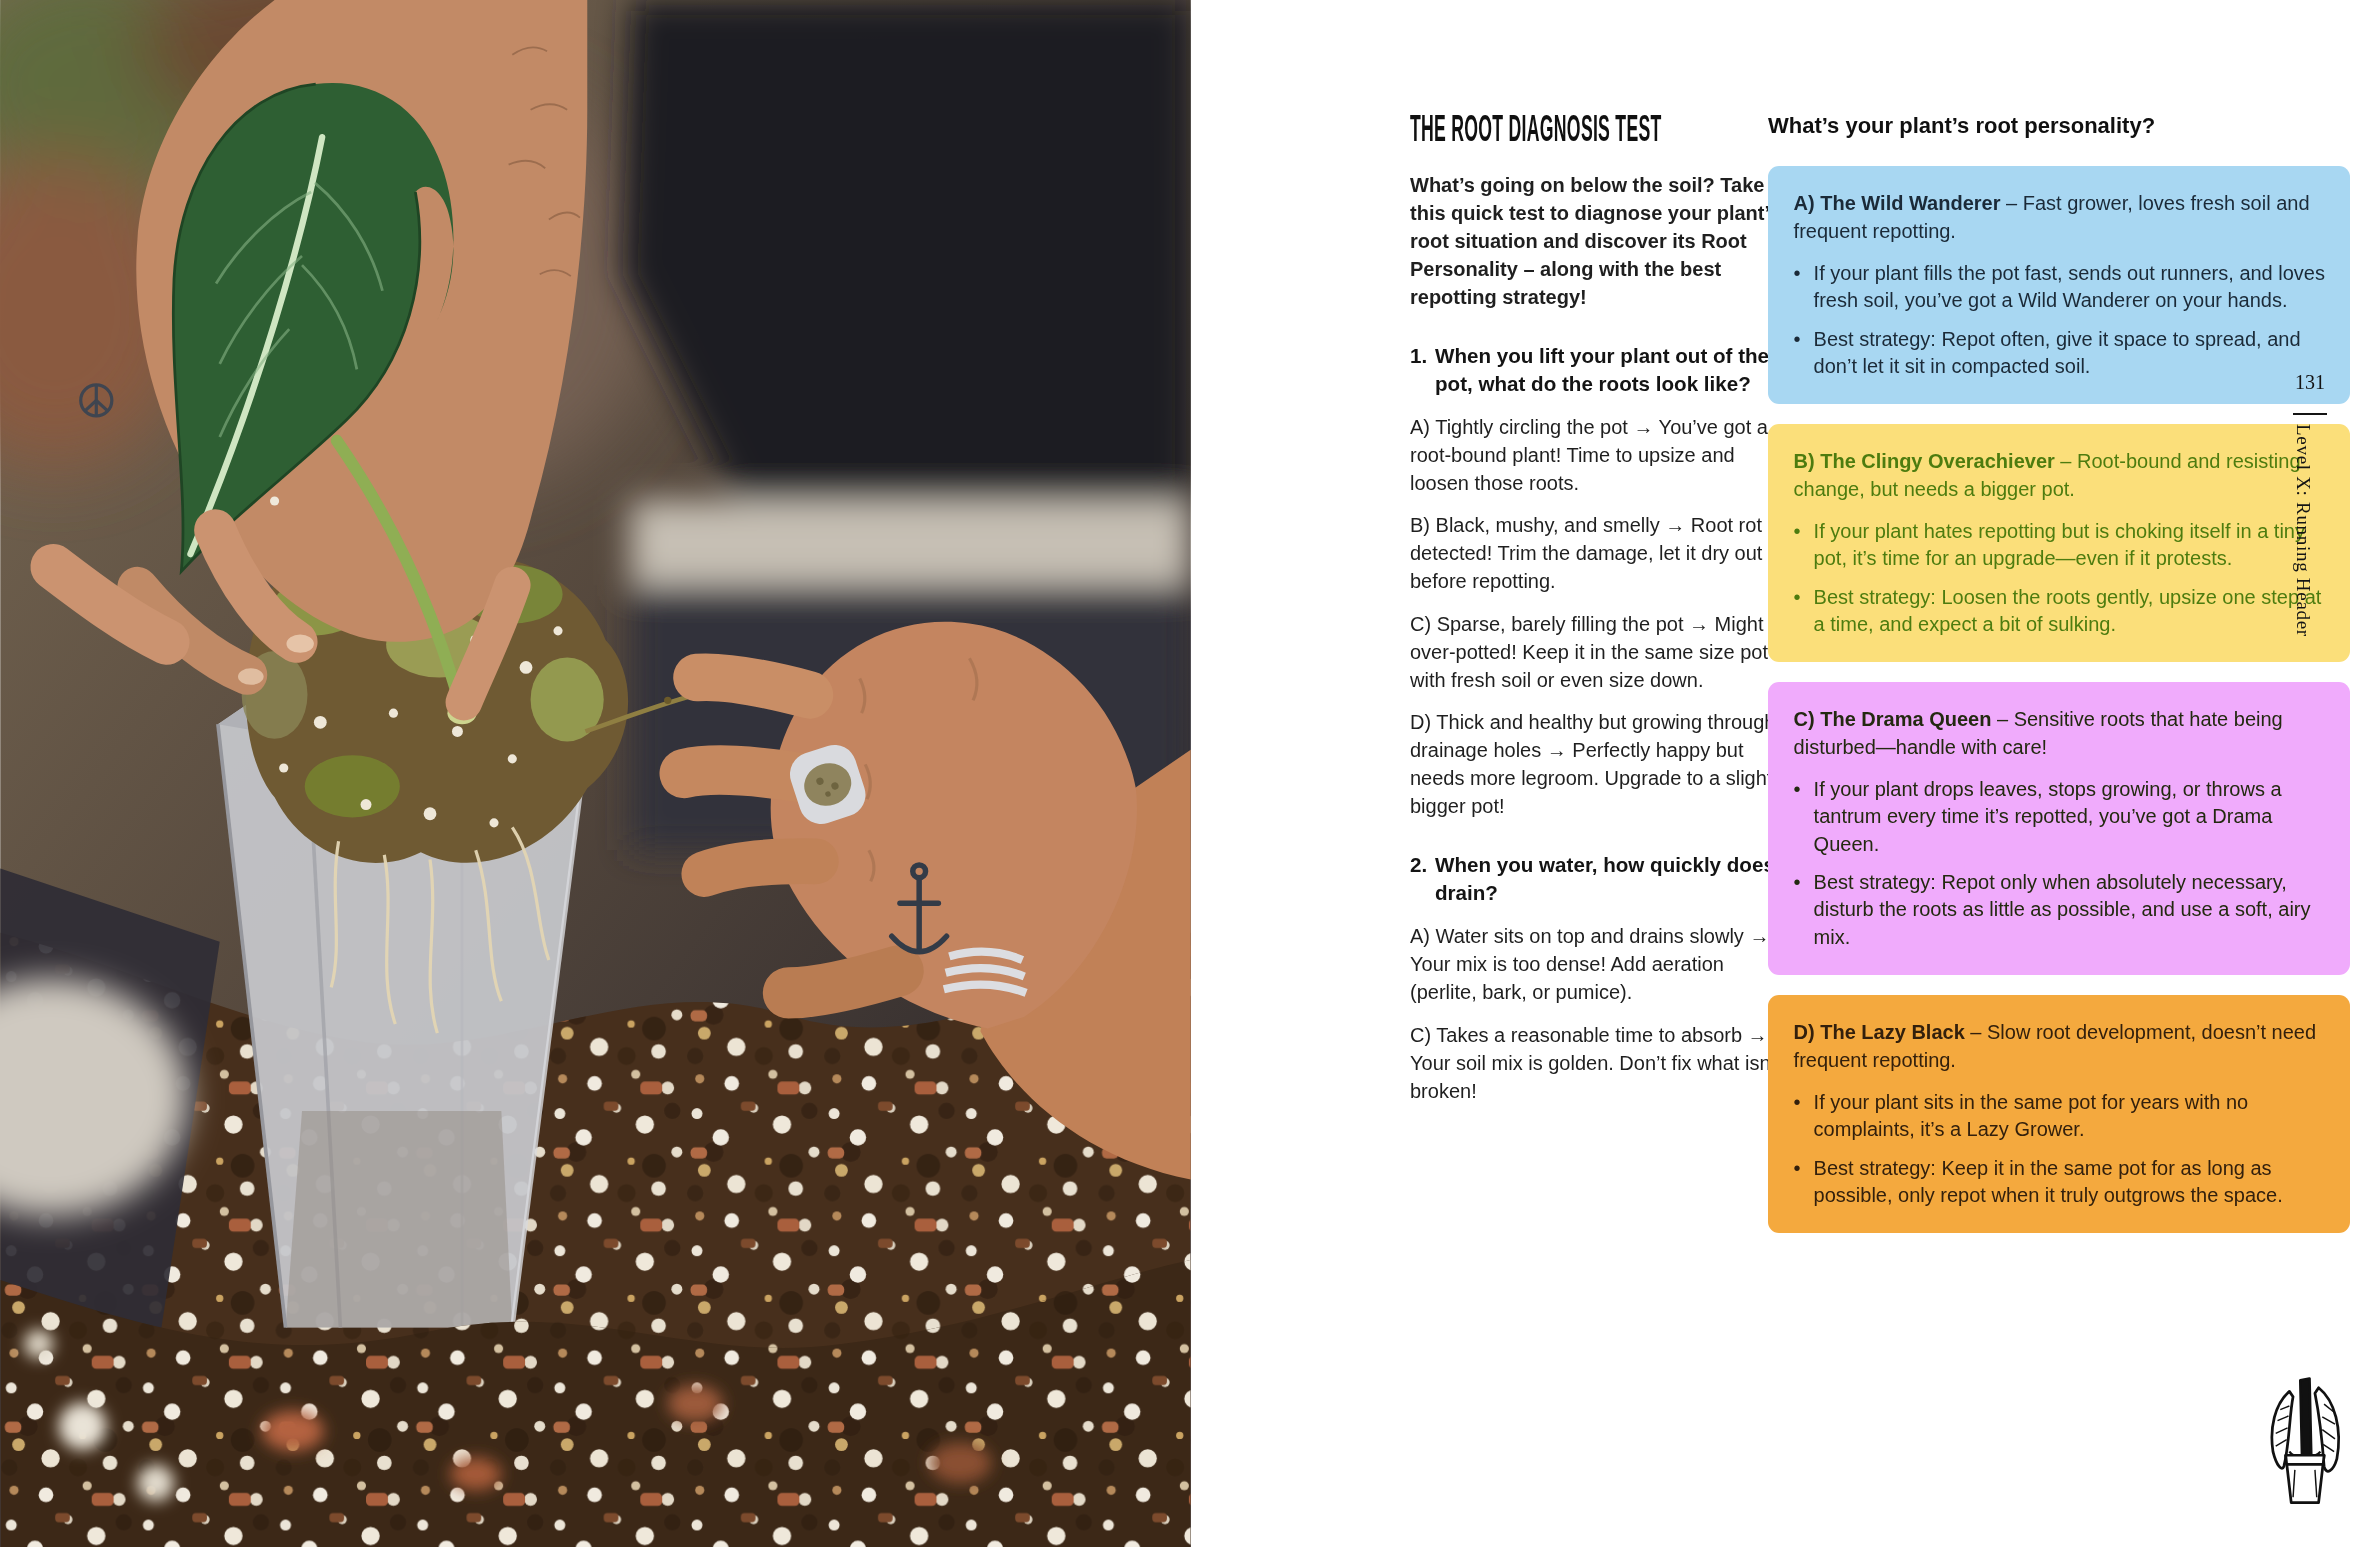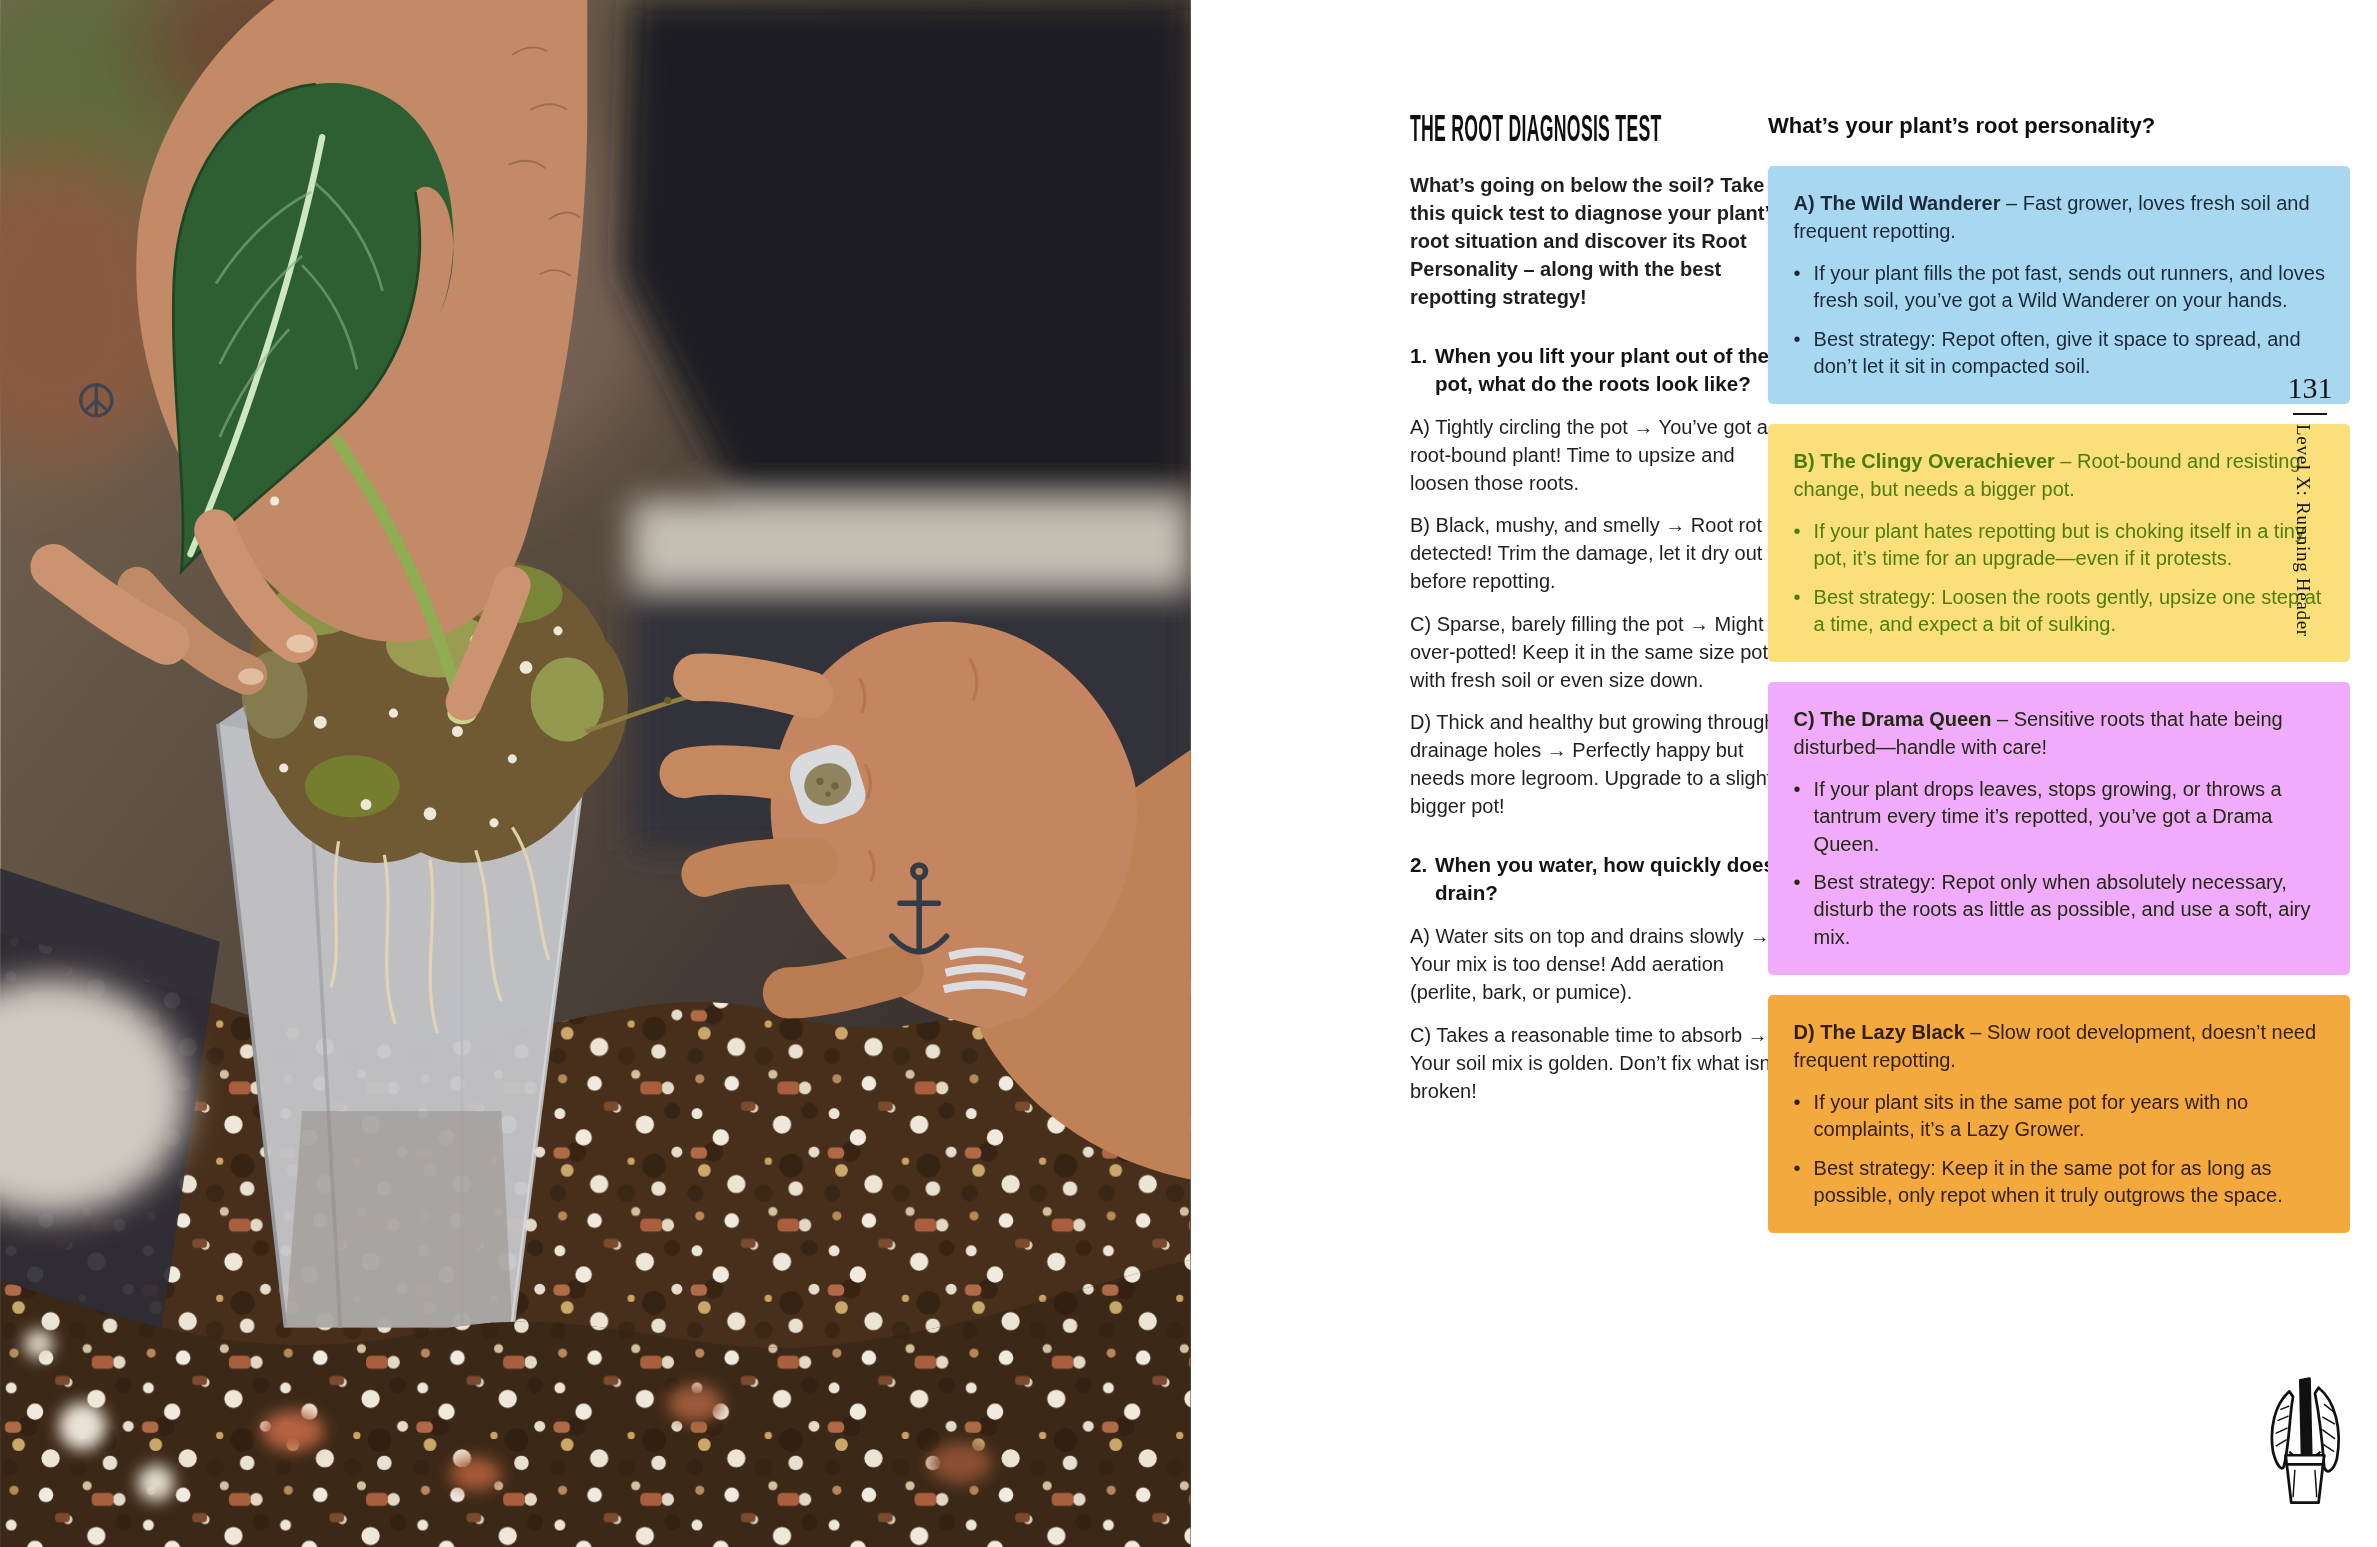--- a/index.html
+++ b/index.html
@@ -10,29 +10,29 @@
   .col1{position:absolute;left:1410px;top:108px;width:384px;}
   .title{font-size:34px;font-weight:800;letter-spacing:0.5px;white-space:nowrap;
          transform:scale(0.52,1.08);transform-origin:left top;color:#101010;
          margin:0 0 24px 0;}
   .intro{font-size:20px;line-height:28px;margin:0 0 3.7px 0;font-weight:bold;}
   .q-head{display:flex;font-weight:700;font-size:20.6px;line-height:28px;margin:31px 0 5.5px 0;color:#141414;}
   .q-num{width:25px;flex:0 0 25px;}
   .answer{font-size:20px;line-height:28px;margin:14.6px 0 0 0;}
   .col2{position:absolute;left:1768px;top:113px;width:582px;}
   .col2 h2{font-size:22px;font-weight:700;margin:0 0 27.4px 0;color:#101010;}
-  .rbox{border-radius:5px;padding:24px 20px 24px 25.6px;margin-bottom:20px;}
+  .rbox{border-radius:11px;padding:24px 20px 24px 25.6px;margin-bottom:20px;}
   .rbox .lead{font-size:20px;line-height:27.4px;margin:0 0 14.6px 0;}
   .rbox .lead b{font-weight:700;}
   .rbox ul{list-style:none;margin:0;padding:0;}
   .rbox li{display:flex;font-size:20px;line-height:27.4px;margin-top:11px;}
   .rbox li .dot{flex:0 0 20px;}
   
   .pagenum{position:absolute;left:2279px;top:371px;width:62px;text-align:center;
-           font-family:"Liberation Serif",serif;font-size:30px;color:#141414;}
+           font-family:"Liberation Serif",serif;font-size:20px;color:#141414;}
   .mrule{position:absolute;left:2293px;top:413px;width:34px;height:1.8px;background:#141414;}
   .running{position:absolute;left:2292px;top:424px;writing-mode:vertical-rl;
            font-family:"Liberation Serif",serif;font-size:19px;letter-spacing:0.7px;color:#141414;}
   .plant-icon{position:absolute;left:2262px;top:1364px;width:84px;height:146px;}
 </style>
 </head>
 <body>
 
 <div class="photo">
 <svg viewBox="0 0 1302 1692" width="1191" height="1547" xmlns="http://www.w3.org/2000/svg">

